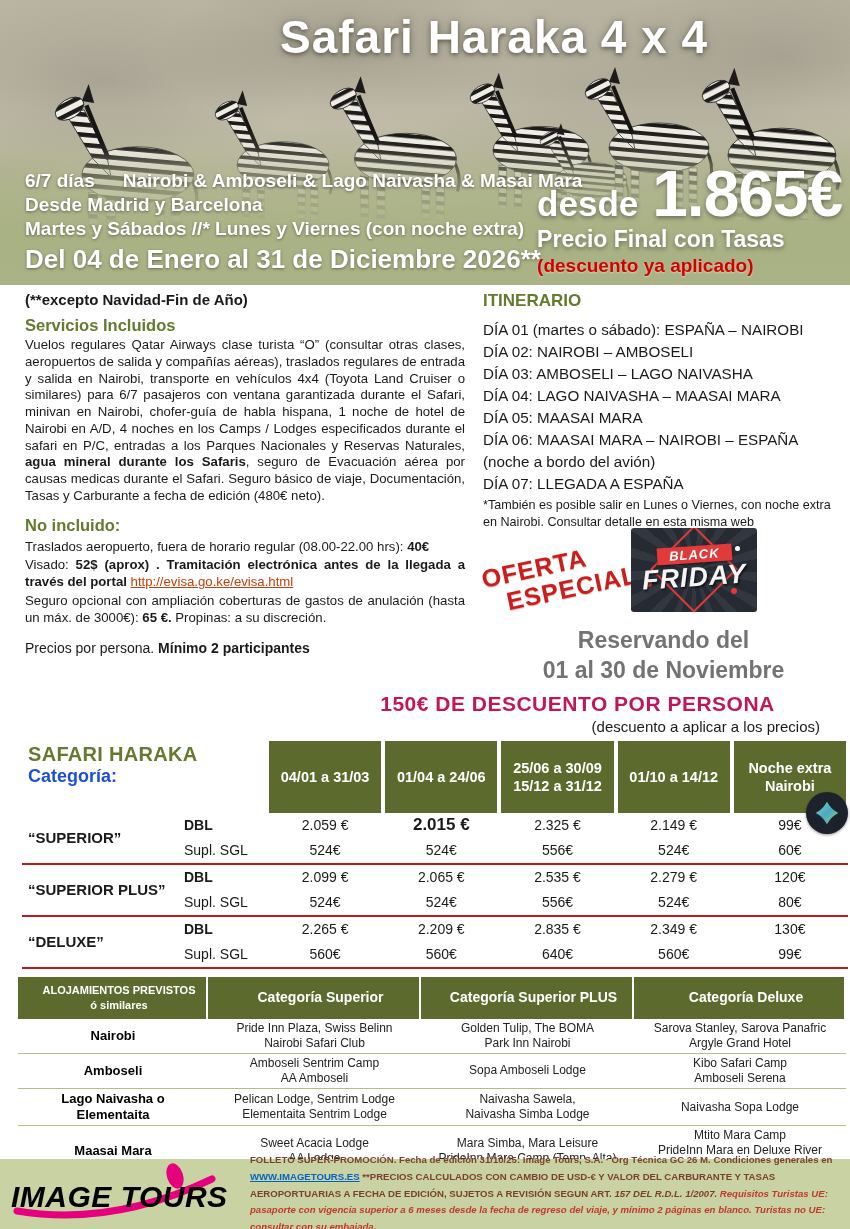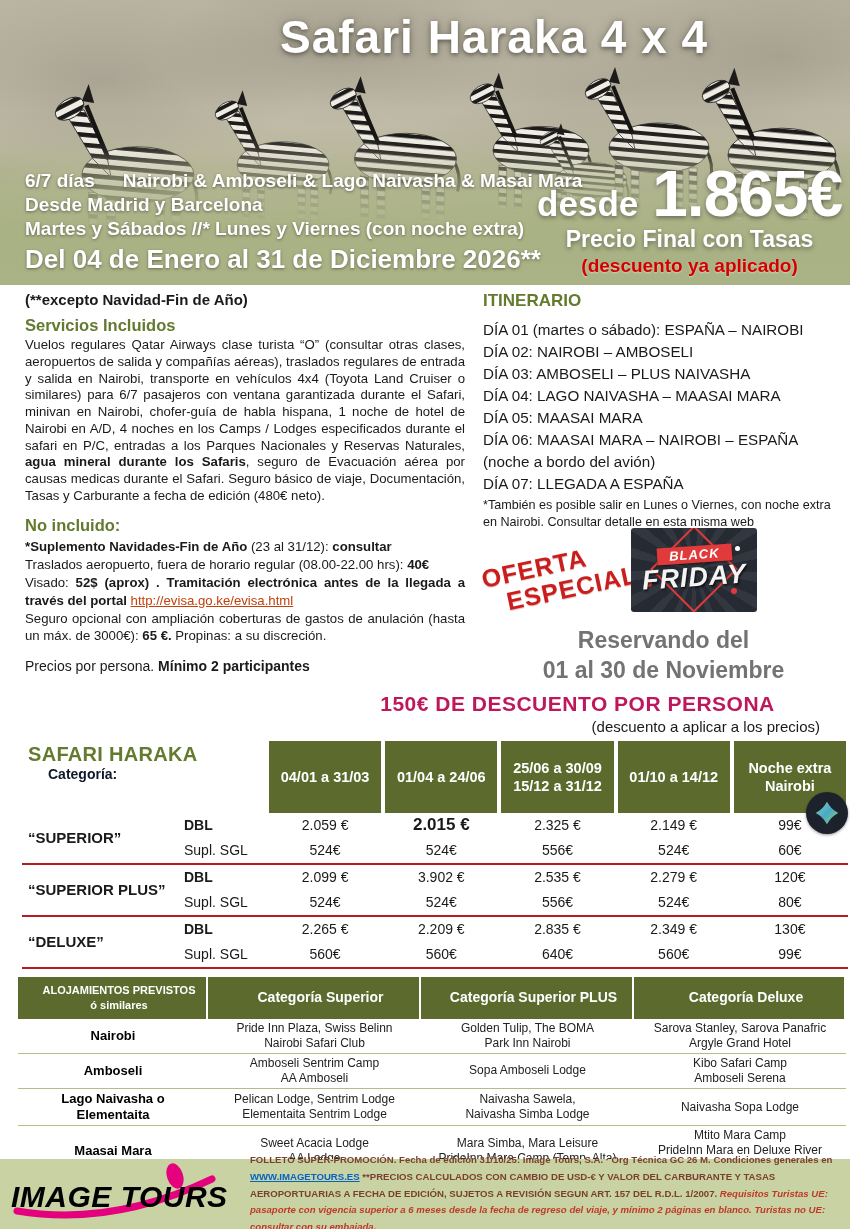--- a/index.html
+++ b/index.html
@@ -28,21 +28,21 @@
     background:linear-gradient(180deg, rgba(169,178,132,0) 0%, rgba(169,178,132,.55) 28%, rgba(169,178,132,.92) 55%, #a9b284 78%, #aab385 100%);
   }
   .hero-title { position:absolute; z-index:5; top:10px; left:280px; width:560px; text-align:left;
     font-size:46px; font-weight:bold; color:#fff; letter-spacing:1px;
     text-shadow:0 2px 4px rgba(80,78,66,.75), 0 0 10px rgba(80,78,66,.35); }
   .hero-lines { position:absolute; z-index:5; left:25px; bottom:10px; color:#fff; font-weight:bold;
     text-shadow:0 1px 3px rgba(80,80,64,.8); }
   .hero-lines .hl { font-size:19px; line-height:24px; }
   .hero-lines .hl-duration { margin-right:28px; }
   .hero-lines .hl-big { font-size:26px; line-height:32px; margin-top:2px; }
-  .price-block { position:absolute; z-index:5; right:8px; bottom:8px; text-align:center; color:#fff;
+  .price-block { position:absolute; z-index:5; right:8px; bottom:8px; text-align:left; color:#fff;
     text-shadow:0 2px 4px rgba(80,78,66,.7); }
   .price-row { display:flex; align-items:baseline; justify-content:flex-end; }
   .price-desde { font-size:35px; font-weight:bold; margin-right:14px; }
   .price-big { font-size:64px; font-weight:bold; letter-spacing:-1px; line-height:58px; }
   .price-note { font-size:23px; font-weight:bold; margin-top:2px; }
   .price-note2 { font-size:19px; font-weight:bold; color:#d40000; text-shadow:0 1px 2px rgba(255,255,255,.45); margin-top:2px; }
 
   
   .body-cols { display:flex; padding:6px 6px 0 25px; }
   .col-left { width:440px; flex:0 0 440px; }
@@ -83,21 +83,21 @@
   .discount-line { margin:6px 0 0 320px; width:515px; text-align:center; color:#be185d;
     font-size:21px; font-weight:800; letter-spacing:.5px; }
   .discount-note { text-align:right; padding-right:30px; font-size:15px; margin-top:2px; }
 
   
   .price-table { margin:6px 2px 0 22px; }
   .pt-grid { display:grid; grid-template-columns:150px 95px repeat(5, 1fr); align-items:stretch; }
   .pt-headrow { min-height:72px; }
   .pt-corner { grid-column:1 / 3; display:flex; flex-direction:column; justify-content:flex-start; padding:2px 0 4px 6px; }
   .pt-title { color:#647a2f; font-size:20px; font-weight:800; letter-spacing:.3px; }
-  .pt-cat { font-size:14px; font-weight:bold; color:#0f172a;margin-left:20px; }
+  .pt-cat { font-size:18px; font-weight:bold; color:#1d4ed8; }
   .pt-head { background:#5c6b2d; color:#fff; font-weight:bold; font-size:14.5px; margin:0 2px;
     display:flex; align-items:center; justify-content:center; text-align:center; line-height:1.25; }
   .pt-group { border-bottom:2px solid #b91c1c; }
   .pt-cell { display:flex; align-items:center; justify-content:center; font-size:14px; height:25px; }
   .pt-cat-cell { grid-row:span 2; justify-content:flex-start; padding-left:6px; font-weight:bold; font-size:15px; height:auto; }
   .pt-sub { justify-content:flex-start; padding-left:12px; }
   .pt-sub-dbl { font-weight:bold; }
   .pt-big { font-weight:bold; font-size:17px; }
   .preline { white-space:pre-line; }
 
@@ -119,21 +119,21 @@
   
   .conditions { margin:10px 18px 0 20px; font-size:12.2px; line-height:1.5; text-align:justify; color:#111; }
 
   
   .footer { position:absolute; left:0; bottom:0; width:850px; height:70px; background:#c9d2a2;
     display:flex; align-items:center; }
   .logo-box { width:250px; flex:0 0 250px; display:flex; align-items:center; justify-content:center; }
   .footer-text { flex:1; padding:4px 14px 4px 0; font-size:9.6px; line-height:1.75; color:#7a3f2e; font-weight:bold; text-align:left; }
   .footer-text .plain { font-weight:bold; }
   .f-link { color:#0563c1; text-decoration:underline; font-weight:bold; }
-  .f-italic { }
+  .f-italic { font-style:italic; }
   .f-red { color:#c0392b; font-style:italic; }
 </style>
 </head>
 <body>
 
 <div class="page">
 
   <header class="hero">
     <div class="hero-sky"></div>
     <svg class="hero-zebras" width="850" height="285">
@@ -188,34 +188,33 @@
   </header>
 
   <section class="body-cols">
     <div class="col-left">
       <div class="except-note">(**excepto Navidad-Fin de Año)</div>
       <div class="sec-title">Servicios Incluidos</div>
       <p class="services-p"><span>Vuelos regulares Qatar Airways clase turista “O” (consultar otras clases, aeropuertos de salida y compañías aéreas), traslados regulares de entrada y salida en Nairobi, transporte en vehículos 4x4 (Toyota Land Cruiser o similares) para 6/7 pasajeros con ventana garantizada durante el Safari, minivan en Nairobi, chofer-guía de habla hispana, 1 noche de hotel de Nairobi en A/D, 4 noches en los Camps / Lodges especificados durante el safari en P/C, entradas a los Parques Nacionales y Reservas Naturales, </span><b class="seg">agua mineral durante los Safaris</b><span>, seguro de Evacuación aérea por causas medicas durante el Safari. Seguro básico de viaje, Documentación, Tasas y Carburante a fecha de edición  (480€ neto).</span></p>
 
       <div class="ni-block">
         <div class="sec-title">No incluido:</div>
-        <div class="ni-line"><b class="seg">*Suplemento Navidades-Fin de Año</b><span> (23 al 31/12): </span><b class="seg">consultar</b></div>
         <div class="ni-line"><span>Traslados aeropuerto, fuera de horario regular (08.00-22.00 hrs): </span><b class="seg">40€</b></div>
         <div class="ni-line"><span>Visado: </span><b class="seg">52$ (aprox) .  Tramitación electrónica antes de la llegada a través del portal </b><a class="doc-link" href="#">http://evisa.go.ke/evisa.html</a></div>
         <div class="ni-line"><span>Seguro opcional con ampliación coberturas de gastos de anulación (hasta un máx. de 3000€): </span><b class="seg">65 €.</b><span>  Propinas: a su discreción.</span></div>
       </div>
 
       <div class="min-line"><span>Precios por persona. </span><b class="seg">Mínimo 2 participantes</b></div>
     </div>
 
     <div class="col-right">
       <h2 class="itin-title">ITINERARIO</h2>
       <div class="itin-day">DÍA 01 (martes o sábado): ESPAÑA – NAIROBI</div>
       <div class="itin-day">DÍA 02: NAIROBI – AMBOSELI</div>
-      <div class="itin-day">DÍA 03: AMBOSELI – PLUS NAIVASHA</div>
+      <div class="itin-day">DÍA 03: AMBOSELI – LAGO NAIVASHA</div>
       <div class="itin-day">DÍA 04: LAGO NAIVASHA – MAASAI MARA</div>
       <div class="itin-day">DÍA 05: MAASAI MARA</div>
       <div class="itin-day">DÍA 06: MAASAI MARA – NAIROBI – ESPAÑA</div>
       <div class="itin-day">(noche a bordo del avión)</div>
       <div class="itin-day">DÍA 07: LLEGADA A ESPAÑA</div>
       <div class="itin-note">*También es posible salir en Lunes o Viernes, con noche extra en Nairobi. Consultar detalle en esta misma web</div>
 
       <div class="offer-zone">
         <div class="offer-stamp">
           <div>OFERTA</div>
@@ -267,21 +266,21 @@
       <div class="pt-cell">524€</div>
       <div class="pt-cell">556€</div>
       <div class="pt-cell">524€</div>
       <div class="pt-cell">60€</div>
     </div>
 
     <div class="pt-grid pt-group">
       <div class="pt-cell pt-cat-cell">“SUPERIOR PLUS”</div>
       <div class="pt-cell pt-sub pt-sub-dbl">DBL</div>
       <div class="pt-cell">2.099 €</div>
-      <div class="pt-cell">3.902 €</div>
+      <div class="pt-cell">2.065 €</div>
       <div class="pt-cell">2.535 €</div>
       <div class="pt-cell">2.279 €</div>
       <div class="pt-cell">120€</div>
       <div class="pt-cell pt-sub">Supl. SGL</div>
       <div class="pt-cell">524€</div>
       <div class="pt-cell">524€</div>
       <div class="pt-cell">556€</div>
       <div class="pt-cell">524€</div>
       <div class="pt-cell">80€</div>
     </div>

